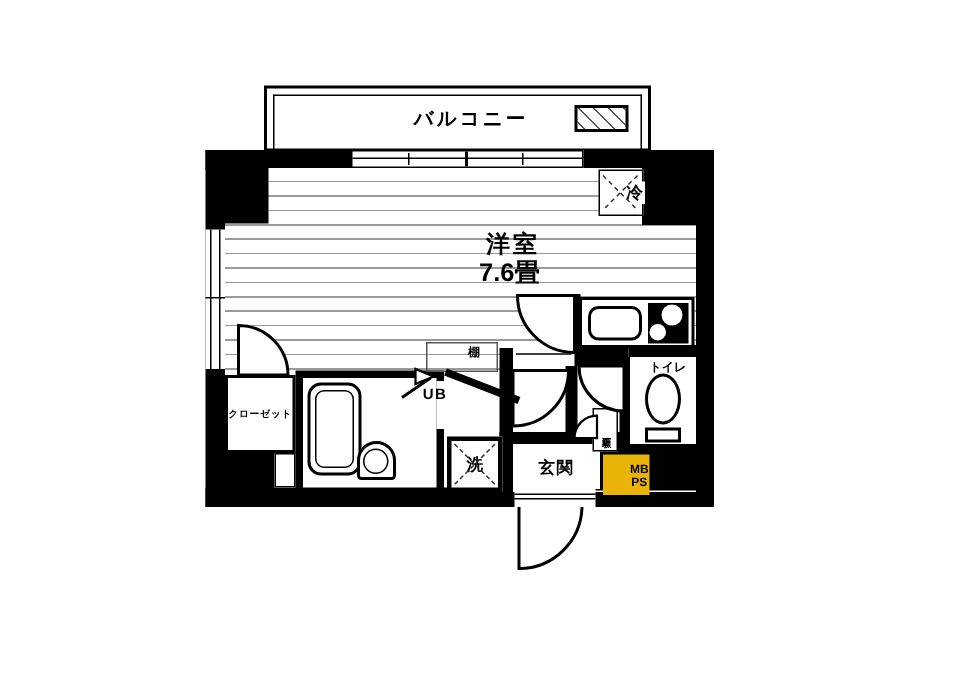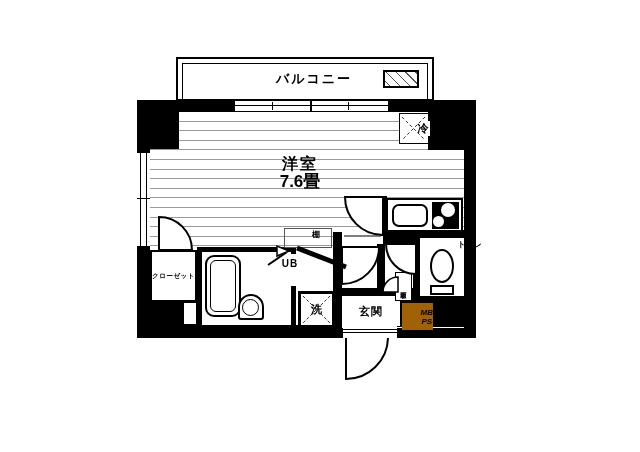--- a/index.html
+++ b/index.html
@@ -59,34 +59,34 @@
 
   
   .wall-hall-left{left:333px;top:232px;width:9px;height:96px;}
   .wall-divider{left:377px;top:244px;width:8px;height:48px;}
   .wall-hall-bottom{left:333px;top:288px;width:81px;height:8px;}
   .wall-under-kitchen{left:383px;top:230px;width:36px;height:14px;}
   .wall-toilet-top{left:419px;top:230px;width:45px;height:8px;}
   .wall-toilet-left{left:413px;top:238px;width:7px;height:64px;}
   .black-br{left:396px;top:296px;width:68px;height:31px;}
 
-  .mb-box{left:402px;top:303px;width:31px;height:27px;background:#a16207;display:flex;align-items:center;justify-content:flex-end;font-style:italic;}
+  .mb-box{left:402px;top:303px;width:31px;height:27px;background:#eab308;display:flex;align-items:center;justify-content:flex-start;}
   .mb-box .lbl{font-size:8px;line-height:9px;text-align:center;}
   .getabako{left:395px;top:272px;width:17px;height:29px;background:#fff;border:1.5px solid #000;
      display:flex;align-items:center;justify-content:center;z-index:3;}
   .getabako span{writing-mode:vertical-rl;font-size:6px;font-weight:bold;line-height:1;}
 
   .genkan{left:342px;top:296px;width:58px;height:30px;background:#fff;display:flex;align-items:center;justify-content:center;}
   .genkan span{font-size:11px;font-weight:bold;letter-spacing:1px;}
   .entr-gap{left:343px;top:326px;width:54px;height:12px;background:#fff;}
   .entr-l1{left:343px;top:329px;width:54px;height:1px;background:#000;}
   .entr-l2{left:343px;top:332px;width:54px;height:1px;background:#000;}
 
   
-  .toilet-label{left:415px;top:239px;width:49px;text-align:right;font-size:8px;}
+  .toilet-label{left:415px;top:239px;width:49px;text-align:left;font-size:8px;}
   .toilet-bowl{left:430px;top:249px;width:24px;height:34px;background:#fff;border:2px solid #000;border-radius:50%;}
   .toilet-tank{left:430px;top:285px;width:24px;height:10px;background:#fff;border:2px solid #000;}
 
   
   .closet{left:150px;top:250px;width:47px;height:52px;background:#fff;border:2.5px solid #000;
      display:flex;align-items:center;justify-content:center;}
   .closet span{font-size:6.5px;font-weight:bold;letter-spacing:0.5px;}
   .closet-under-black{left:150px;top:302px;width:33px;height:25px;}
   .closet-under-white{left:183px;top:302px;width:14px;height:23px;background:#fff;border:1px solid #000;}
 
@@ -103,21 +103,21 @@
   
   .laundry{left:298px;top:291px;width:37px;height:37px;background:#fff;border:3px solid #000;
      display:flex;align-items:center;justify-content:center;}
   .laundry span{font-size:11px;font-weight:bold;background:#fff;padding:0 1px;z-index:2;}
 
   
   .shelf{left:284px;top:228px;width:48px;height:20px;border:1px solid #555;background:transparent;}
   .shelf-label{left:294px;top:229px;font-size:8px;font-weight:bold;}
 
   
-  .room-label{left:240px;top:155px;width:120px;text-align:center;}
+  .room-label{left:240px;top:155px;width:120px;text-align:right;}
   .room-label .l1{font-size:16px;font-weight:bold;display:block;line-height:18px;letter-spacing:2px;}
   .room-label .l2{font-size:17px;font-weight:bold;display:block;line-height:18px;}
 
   svg.overlay{position:absolute;left:0;top:0;pointer-events:none;z-index:4;}
 </style>
 </head>
 <body>
 
 <div id="canvas">
 

